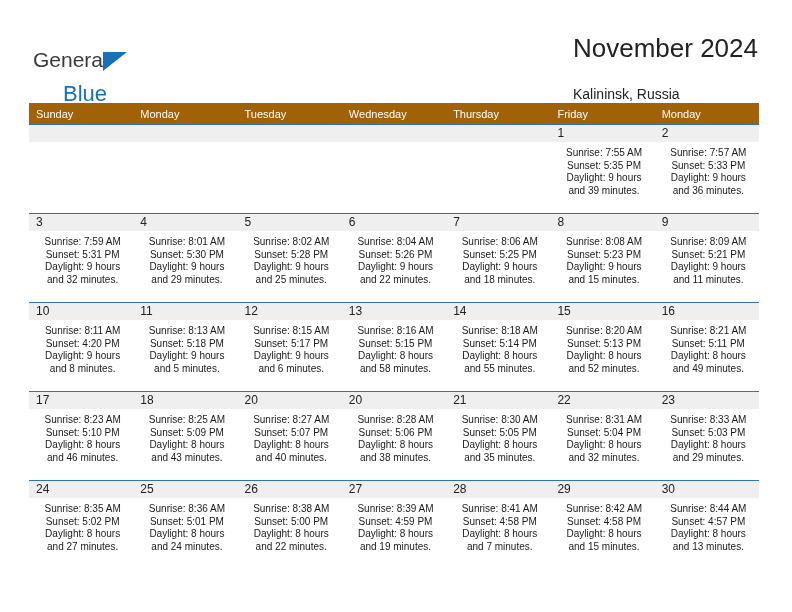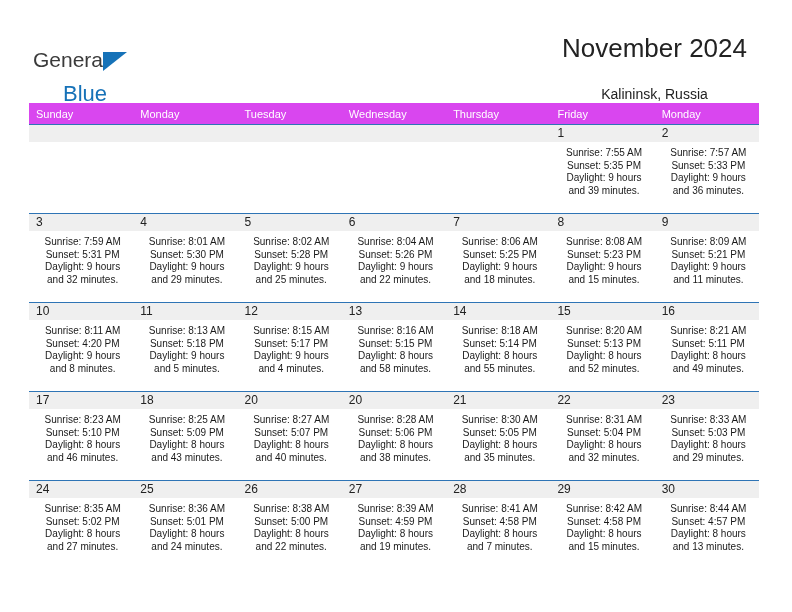--- a/index.html
+++ b/index.html
@@ -59,23 +59,23 @@
     position: absolute;
     left: 30px;
     top: 34px;
     font-size: 22px;
     color: #1672b8;
     line-height: 22px;
   }
 
   .title-block {
     position: absolute;
-    right: 45px;
+    right: 34px;
     top: 32px;
-    text-align: center;
+    text-align: left;
   }
   .cal-title {
     font-size: 26px;
     color: #222222;
     line-height: 32px;
     white-space: nowrap;
   }
   .cal-subtitle {
     font-size: 14px;
     color: #222222;
@@ -87,21 +87,21 @@
   
   .calendar {
     position: absolute;
     left: 29px;
     top: 103px;
     width: 730px;
     border-collapse: collapse;
     table-layout: fixed;
   }
   .calendar th {
-    background: #d946ef;
+    background: #a16207;
     color: #ffffff;
     font-size: 11px;
     font-weight: normal;
     text-align: left;
     padding: 4px 0 4px 7px;
     height: 13px;
     border: none;
   }
   .calendar td {
     vertical-align: top;
@@ -292,21 +292,21 @@
               <div>Daylight: 9 hours</div>
               <div>and 5 minutes.</div>
             </div>
           </td>
           <td>
             <div class="daynum-band">12</div>
             <div class="cell-body">
               <div>Sunrise: 8:15 AM</div>
               <div>Sunset: 5:17 PM</div>
               <div>Daylight: 9 hours</div>
-              <div>and 4 minutes.</div>
+              <div>and 6 minutes.</div>
             </div>
           </td>
           <td>
             <div class="daynum-band">13</div>
             <div class="cell-body">
               <div>Sunrise: 8:16 AM</div>
               <div>Sunset: 5:15 PM</div>
               <div>Daylight: 8 hours</div>
               <div>and 58 minutes.</div>
             </div>

